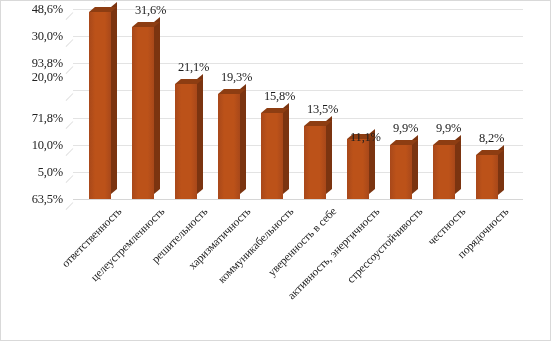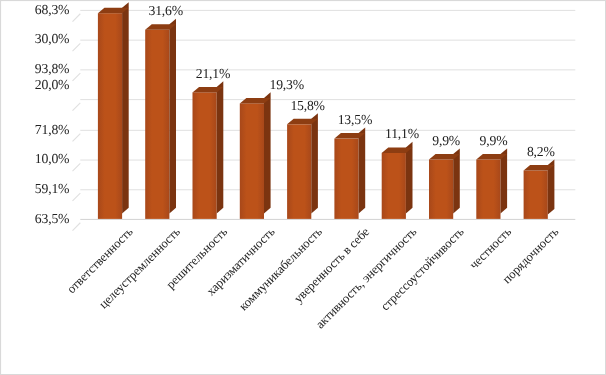--- a/index.html
+++ b/index.html
@@ -127,27 +127,27 @@
     letter-spacing: -0.1px;
   }
 </style>
 </head>
 <body>
 
 <div id="chart-root">
 
   <div id="y-axis">
       <div class="ytick" style="top: 198px;">63,5%</div>
-      <div class="ytick" style="top: 170.857px;">59,1%</div>
+      <div class="ytick" style="top: 170.857px;">5,0%</div>
       <div class="ytick" style="top: 143.714px;">10,0%</div>
       <div class="ytick" style="top: 116.571px;">71,8%</div>
       <div class="ytick" style="top: 76px;">20,0%</div>
       <div class="ytick" style="top: 62.2857px;">93,8%</div>
       <div class="ytick" style="top: 35.1429px;">30,0%</div>
-      <div class="ytick" style="top: 8px;">68,3%</div>
+      <div class="ytick" style="top: 8px;">48,6%</div>
     </div>
 
   <div id="plot-area">
     <div id="gridlines">
         <div class="gridline baseline" style="top: 190px;"></div>
         <div class="gridline" style="top: 162.857px;"></div>
         <div class="gridline" style="top: 135.714px;"></div>
         <div class="gridline" style="top: 108.571px;"></div>
         <div class="gridline" style="top: 81.4286px;"></div>
         <div class="gridline" style="top: 54.2857px;"></div>
@@ -181,39 +181,39 @@
           <div class="bar-face" style="height: 114.543px;"></div>
           <div class="bar-side" style="height: 114.543px;"></div>
           <div class="bar-top" style="bottom: 114.543px;"></div>
         </div>
         <div class="bar-label" style="left: 105px; bottom: 123.543px;">21,1%</div>
         <div class="bar-group" style="left: 145px; width: 28px; height: 110.771px;">
           <div class="bar-face" style="height: 104.771px;"></div>
           <div class="bar-side" style="height: 104.771px;"></div>
           <div class="bar-top" style="bottom: 104.771px;"></div>
         </div>
-        <div class="bar-label" style="left: 148px; bottom: 113.771px; margin-left: 24px;">19,3%</div>
+        <div class="bar-label" style="left: 148px; bottom: 113.771px;">19,3%</div>
         <div class="bar-group" style="left: 188px; width: 28px; height: 91.7714px;">
           <div class="bar-face" style="height: 85.7714px;"></div>
           <div class="bar-side" style="height: 85.7714px;"></div>
           <div class="bar-top" style="bottom: 85.7714px;"></div>
         </div>
         <div class="bar-label" style="left: 191px; bottom: 94.7714px;">15,8%</div>
         <div class="bar-group" style="left: 231px; width: 28px; height: 79.2857px;">
           <div class="bar-face" style="height: 73.2857px;"></div>
           <div class="bar-side" style="height: 73.2857px;"></div>
           <div class="bar-top" style="bottom: 73.2857px;"></div>
         </div>
         <div class="bar-label" style="left: 234px; bottom: 82.2857px;">13,5%</div>
         <div class="bar-group" style="left: 274px; width: 28px; height: 66.2571px;">
           <div class="bar-face" style="height: 60.2571px;"></div>
           <div class="bar-side" style="height: 60.2571px;"></div>
           <div class="bar-top" style="bottom: 60.2571px;"></div>
         </div>
-        <div class="bar-label" style="left: 277px; bottom: 70px;">11,1%</div>
+        <div class="bar-label" style="left: 277px; bottom: 54px;">11,1%</div>
         <div class="bar-group" style="left: 317px; width: 28px; height: 59.7429px;">
           <div class="bar-face" style="height: 53.7429px;"></div>
           <div class="bar-side" style="height: 53.7429px;"></div>
           <div class="bar-top" style="bottom: 53.7429px;"></div>
         </div>
         <div class="bar-label" style="left: 320px; bottom: 62.7429px;">9,9%</div>
         <div class="bar-group" style="left: 360px; width: 28px; height: 59.7429px;">
           <div class="bar-face" style="height: 53.7429px;"></div>
           <div class="bar-side" style="height: 53.7429px;"></div>
           <div class="bar-top" style="bottom: 53.7429px;"></div>

